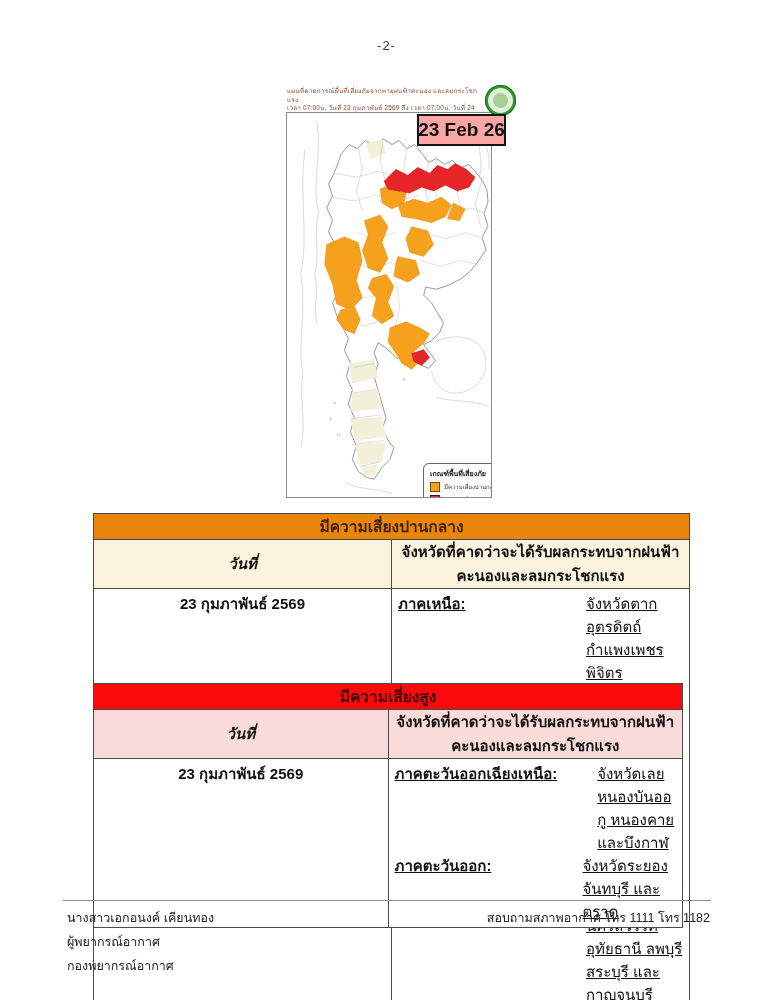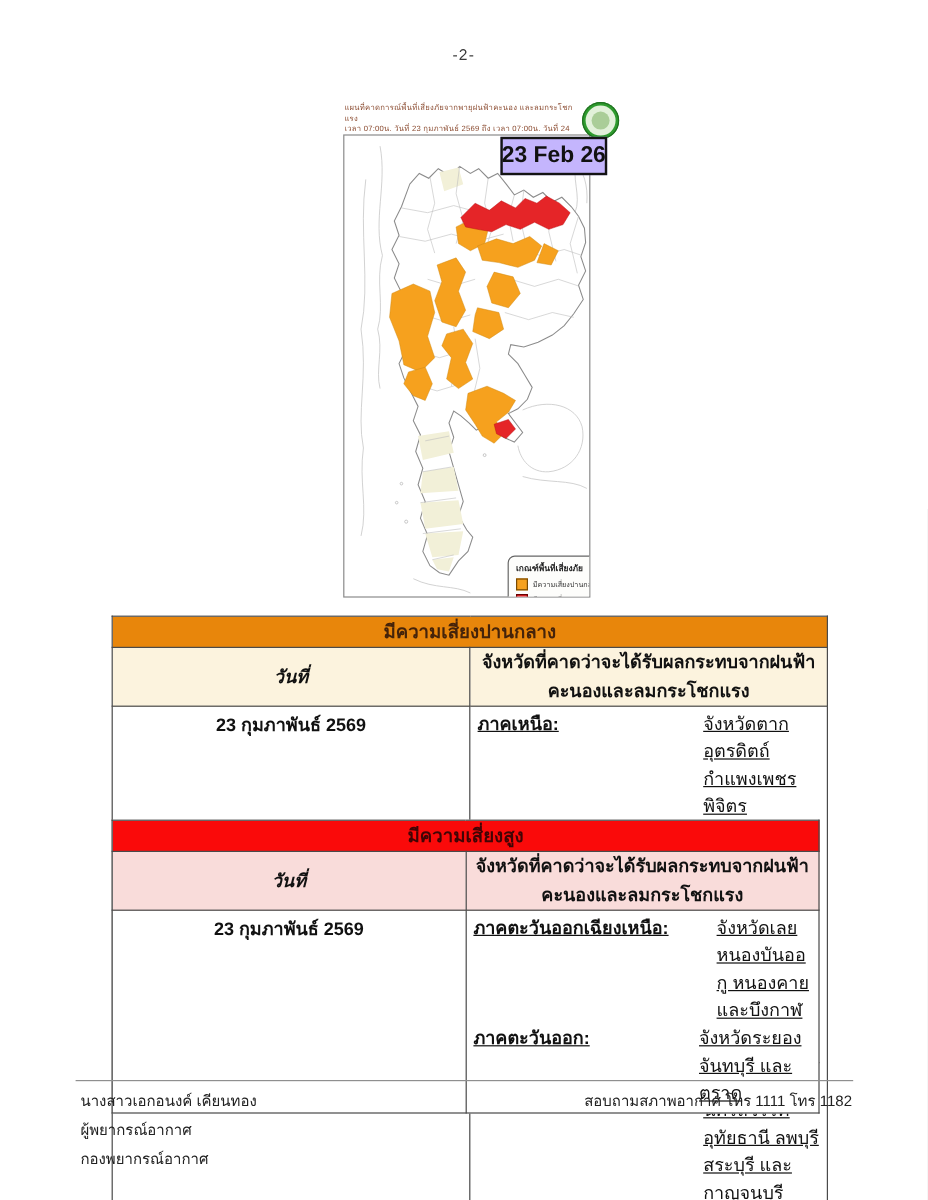--- a/index.html
+++ b/index.html
@@ -16,21 +16,21 @@
   .map-frame { position:absolute; left:0px; top:27px; width:206px; height:386px;
                border:1px solid #8a8a8a; background:#fff; overflow:hidden; }
   .map-frame svg { display:block; width:100%; height:100%; }
 
   .tmd-logo { position:absolute; left:199px; top:0px; width:31px; height:31px;
               border-radius:50%; background:#2e9b2e; box-shadow:0 0 0 1px #1f6f1f inset; }
   .tmd-logo .in1 { position:absolute; inset:3px; border-radius:50%; background:#e2f1da; }
   .tmd-logo .in2 { position:absolute; inset:8px; border-radius:50%; background:#9cc487; opacity:.8; }
 
   .date-box { position:absolute; left:131px; top:29px; width:89px; height:32px;
-              background:#c4b5fd; border:2.5px solid #141414; display:flex;
+              background:#fca5a5; border:2.5px solid #141414; display:flex;
               align-items:center; justify-content:center;
               font-size:19px; font-weight:bold; color:#111; white-space:nowrap; }
 
   .legend { position:absolute; left:136px; top:350px; width:79px; height:53px;
             background:#fdfdfb; border:1px solid #666; border-radius:6px;
             padding:4px 5px 3px 6px; }
   .legend-title { font-size:7px; font-weight:bold; color:#222; margin-bottom:2px; }
   .legend-row { display:flex; align-items:center; margin-top:3px; }
   .legend-swatch { width:10px; height:10px; border:1px solid #7a4a00; margin-right:4px; flex:0 0 auto; }
   .legend-swatch.high { border-color:#6a0000; }

